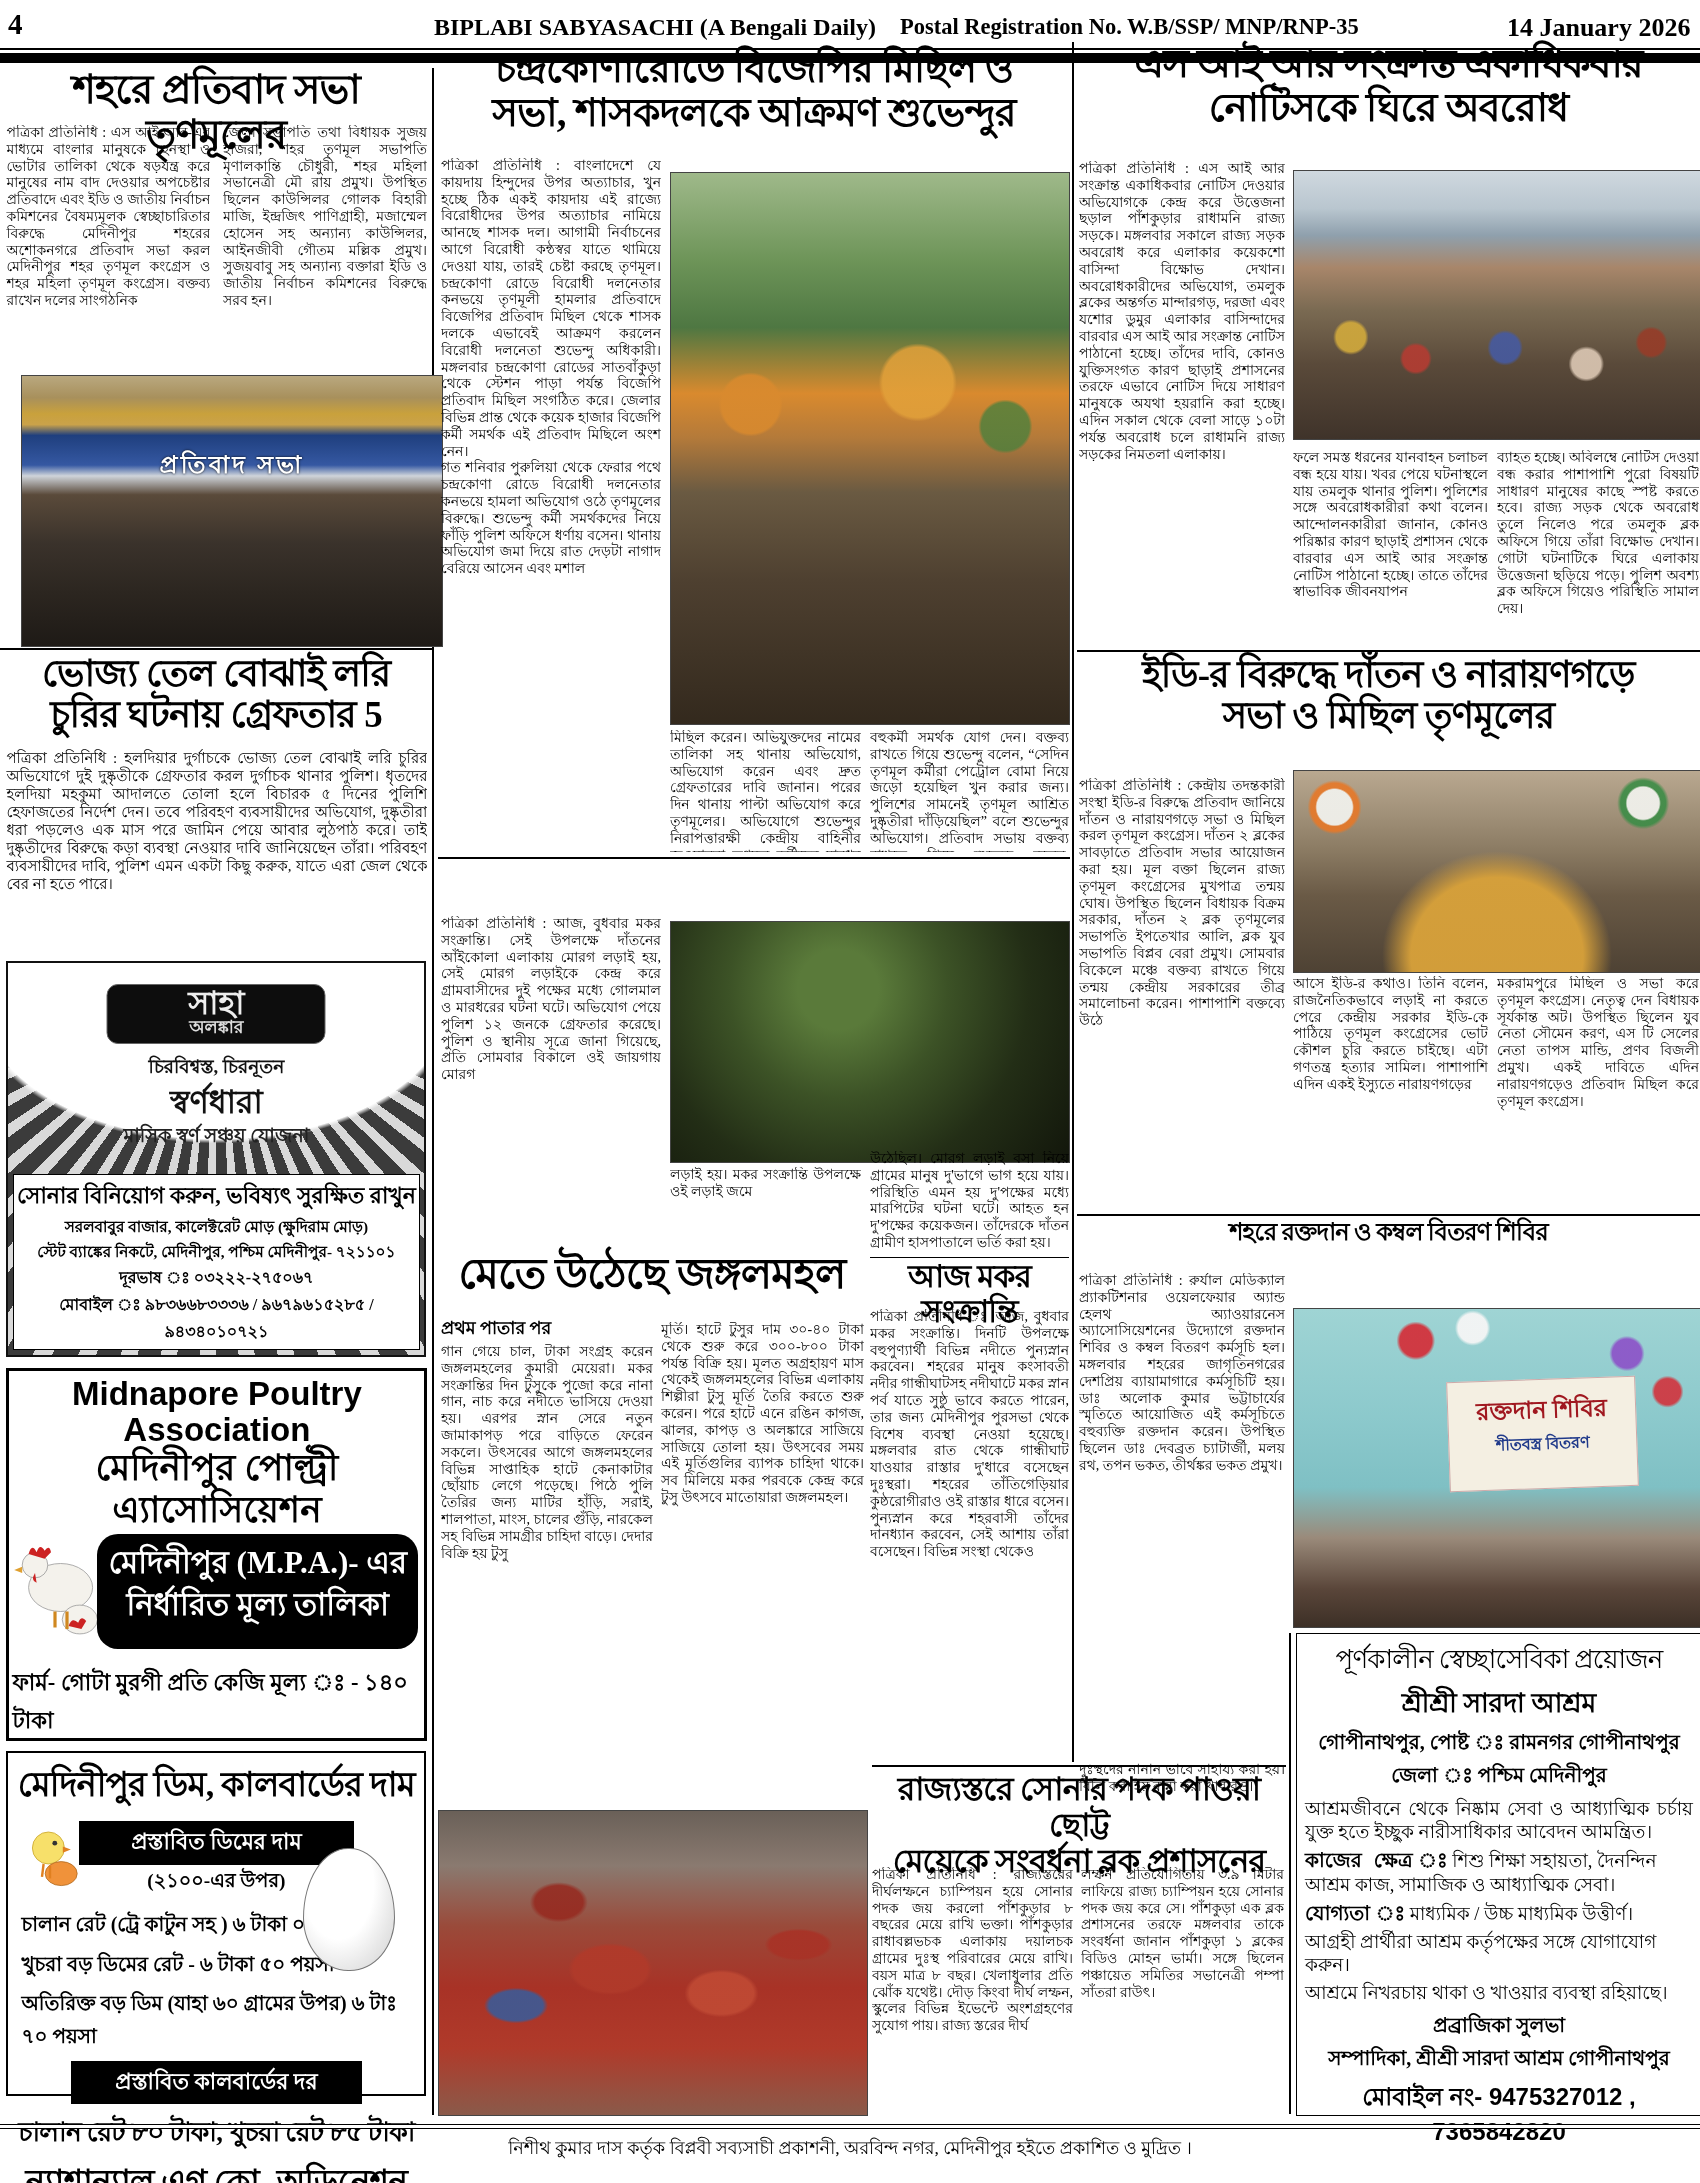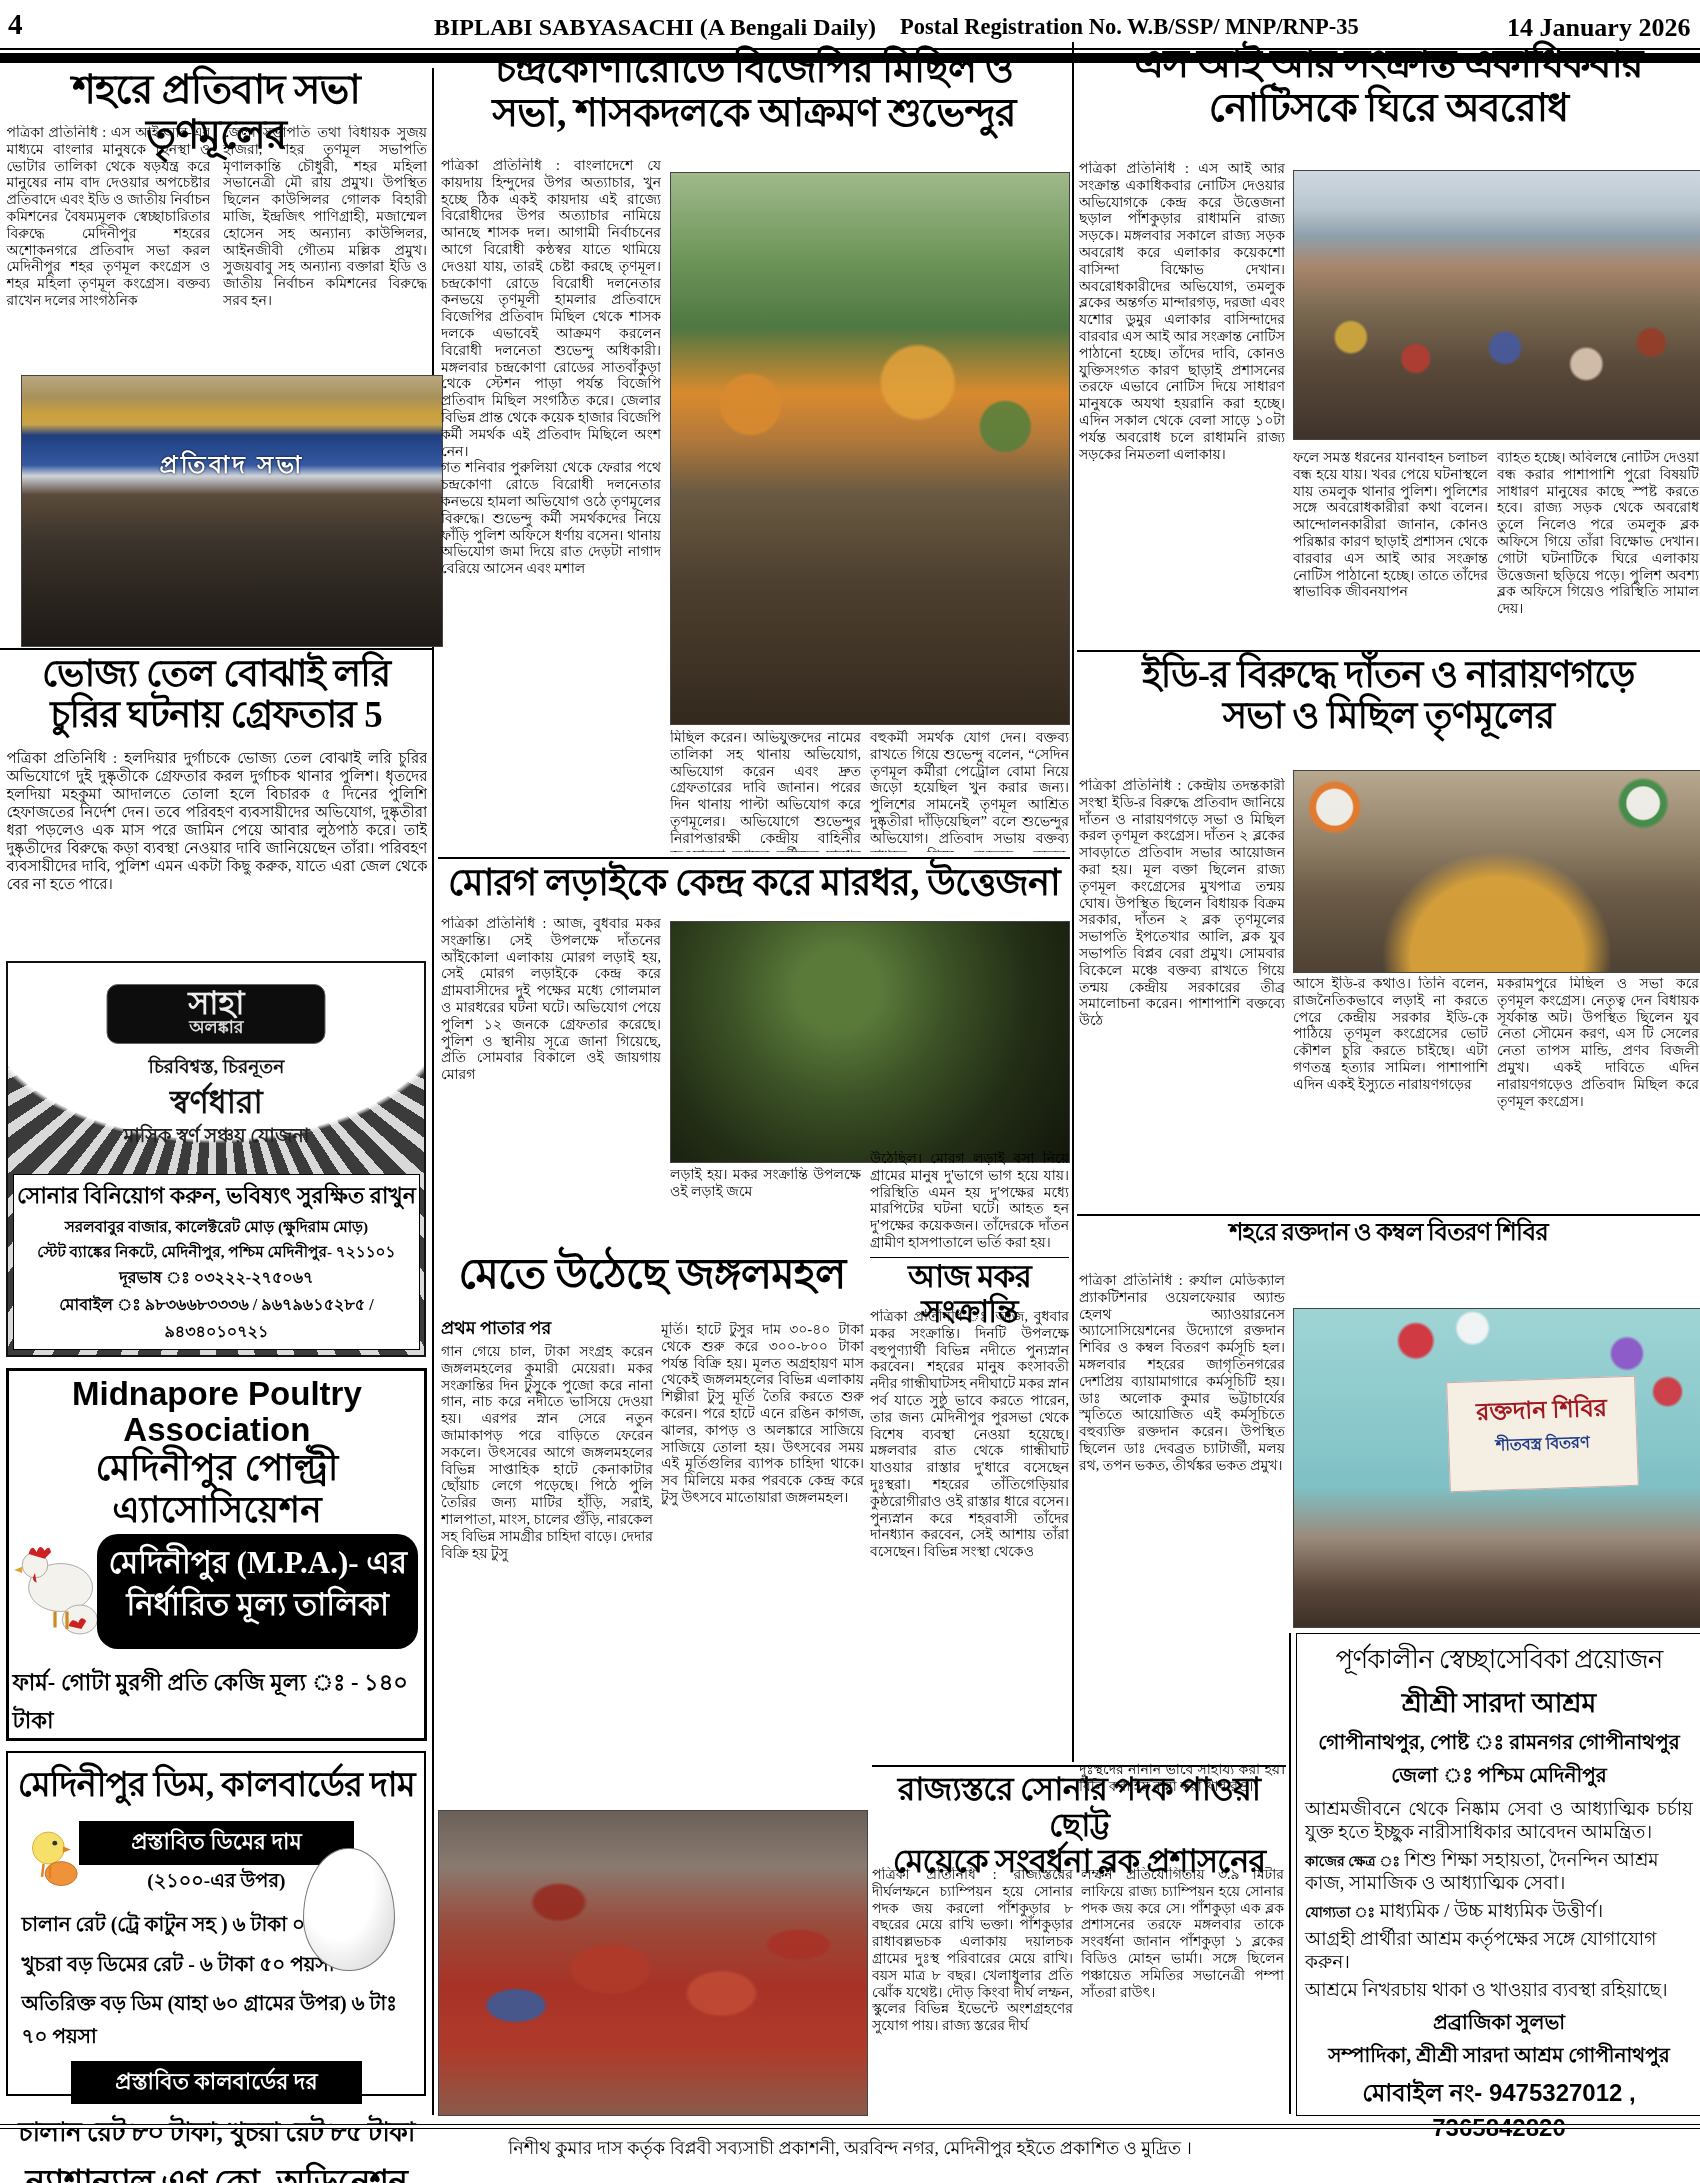--- a/index.html
+++ b/index.html
@@ -61,21 +61,21 @@
         radial-gradient(ellipse at 38% 30%, #ffffff 0 45%, #e8e8e8 70%, #cfcfcf 100%);
         border:1.6px solid #777;border-radius:50% 50% 50% 50%/58% 58% 44% 44%;}
   #egg .chickimg{position:absolute;left:17.7px;top:71px;}
   
   #ashram{border:1.6px solid #000;background:#fff;padding:4.8px 8px;}
   #ashram .l1{font-size:26px;font-weight:normal;text-align:center;letter-spacing:-0.8px;}
   #ashram .l2{font-size:26.5px;font-weight:bold;text-align:center;}
   #ashram .l3,#ashram .l4{font-size:20px;font-weight:bold;text-align:center;}
   #ashram .p{font-size:18.5px;text-align:justify;margin-top:4.8px;line-height:1.25;}
   #ashram .row{font-size:18.5px;margin-top:4.8px;line-height:1.25;}
-  #ashram .row b{font-size:14px;}
+  #ashram .row b{font-size:20px;font-family:Liberation Mono, monospace;}
   #ashram .c{font-size:20px;font-weight:bold;text-align:center;margin-top:4.8px;}
   #ashram .mob{font-size:24px;font-weight:bold;text-align:center;margin-top:1.6px;font-family:"Liberation Sans",sans-serif;}
   
   #footer-rule{border-top:1.6px solid #000;border-bottom:1.6px solid #000;height:3.2px;background:#fff;}
   #footer-line{text-align:center;font-size:17.7px;}
   .dec{pointer-events:none;}
 </style>
 </head>
 <body>
 
@@ -182,21 +182,20 @@
       radial-gradient(circle at 20% 42%, rgba(217,138,46,.85) 0 29px, transparent 32px),
       radial-gradient(circle at 62% 38%, rgba(226,161,58,.85) 0 35px, transparent 39px),
       radial-gradient(circle at 84% 46%, rgba(76,128,60,.8) 0 24px, transparent 27px),
       linear-gradient(180deg,#9fb98a 0%,#6d9458 16%,#4e7742 28%,#d98a2e 40%,#b47a3a 48%,#6a5a42 58%,#4e4030 74%,#33291d 100%);"></div>
 
   <div class="abs jtext" style="left:670px;top:730px;width:191px;height:122px;">মিছিল করেন। অভিযুক্তদের নামের তালিকা সহ থানায় অভিযোগ, অভিযোগ করেন এবং দ্রুত গ্রেফতারের দাবি জানান। পরের দিন থানায় পাল্টা অভিযোগ করে তৃণমূলের। অভিযোগে শুভেন্দুর নিরাপত্তারক্ষী কেন্দ্রীয় বাহিনীর জওয়ানরা তৃণমূল কর্মীদের মারধর করেছে। এমনকি তৃণমূলের অভিযোগও করে। ঘটনার দিনই শুভেন্দু ১৩ জানুয়ারি চন্দ্রকোণা রোডে প্রতিবাদ মিছিল করার ঘোষণা করেছিলেন।
 মঙ্গলবার বিকেলে চন্দ্রকোণা রোডে শুভেন্দুর প্রতিবাদ মিছিলে</div>
   <div class="abs jtext" style="left:870px;top:730px;width:199px;height:122px;">বহুকর্মী সমর্থক যোগ দেন। বক্তব্য রাখতে গিয়ে শুভেন্দু বলেন, “সেদিন তৃণমূল কর্মীরা পেট্রোল বোমা নিয়ে জড়ো হয়েছিল খুন করার জন্য। পুলিশের সামনেই তৃণমূল আশ্রিত দুষ্কৃতীরা দাঁড়িয়েছিল” বলে শুভেন্দুর অভিযোগ। প্রতিবাদ সভায় বক্তব্য রাখতে গিয়ে শুভেন্দু বলেন, “পুলিশের কায়দায় তৃণমূল হামলা শুরু করেছে। পুলিশের সঙ্গে শলাপরামর্শ করেই তৃণমূল হামলা করছে।” তিনি বলেন এইভাবে বিরোধীদের আটকানো যাবে না।</div>
 
   <div class="abs hrule dec" style="left:438px;top:857px;width:632px;"></div>
-  <div class="abs head" style="left:438px;top:862px;width:632px;font-size:37px;">মোরগ লড়াইকে কেন্দ্র করে মারধর, উত্তেজনা</div>
   <div class="abs jtext" style="left:441px;top:916px;width:220px;height:249px;">পত্রিকা প্রতিনিধি : আজ, বুধবার মকর সংক্রান্তি। সেই উপলক্ষে দাঁতনের আঁইকোলা এলাকায় মোরগ লড়াই হয়, সেই মোরগ লড়াইকে কেন্দ্র করে গ্রামবাসীদের দুই পক্ষের মধ্যে গোলমাল ও মারধরের ঘটনা ঘটে। অভিযোগ পেয়ে পুলিশ ১২ জনকে গ্রেফতার করেছে। পুলিশ ও স্থানীয় সূত্রে জানা গিয়েছে, প্রতি সোমবার বিকালে ওই জায়গায়  মোরগ</div>
 
   <div class="abs photo" style="left:670px;top:921px;width:398px;height:240px;background:
       radial-gradient(circle at 42% 28%, #5a7a3a 0 14%, #3c5226 38%, #232e16 66%, #12160b 100%);"></div>
 
   <div class="abs jtext" style="left:670px;top:1167px;width:191px;height:95px;">লড়াই হয়। মকর সংক্রান্তি উপলক্ষে ওই লড়াই জমে</div>
   <div class="abs jtext" style="left:870px;top:1151px;width:199px;height:98px;">উঠেছিল। মোরগ লড়াই বসা নিয়ে গ্রামের মানুষ  দু'ভাগে ভাগ হয়ে যায়। পরিস্থিতি এমন হয় দু'পক্ষের মধ্যে মারপিটের ঘটনা ঘটে। আহত হন দু'পক্ষের কয়েকজন। তাঁদেরকে দাঁতন গ্রামীণ হাসপাতালে ভর্তি করা হয়।</div>
 
   <div class="abs head" style="left:438px;top:1251px;width:428px;font-size:42px;">মেতে উঠেছে জঙ্গলমহল</div>
   <div class="abs" style="left:441px;top:1315px;font-size:17.7px;font-weight:bold;">প্রথম পাতার পর</div>

